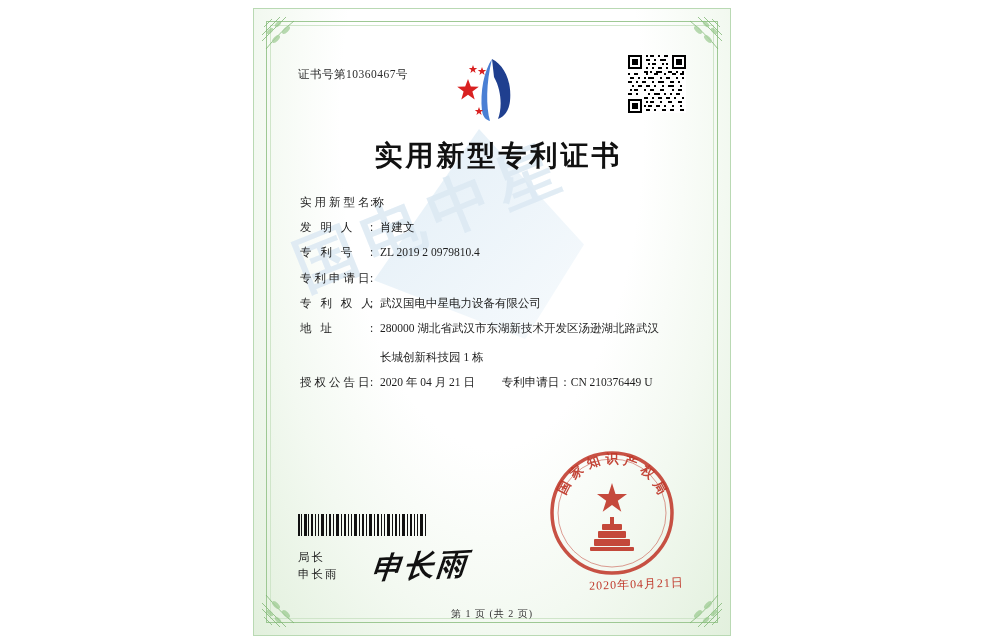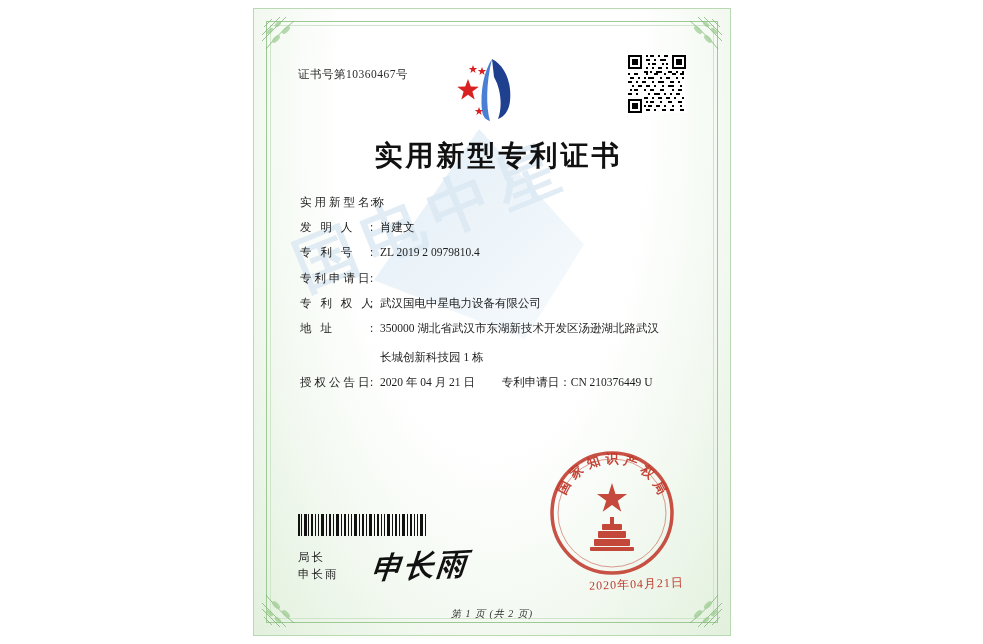--- a/index.html
+++ b/index.html
@@ -244,21 +244,20 @@
   
   .cert-footer {
     position: absolute;
     left: 0;
     right: 0;
     bottom: 14px;
     text-align: center;
     font-size: 10px;
     color: #333;
     letter-spacing: 1px;
-    font-style: italic;
   }
 </style>
 </head>
 <body>
 
 <div class="page">
   <div class="cert">
 
     <div class="cert-inner-border"></div>
 
@@ -487,21 +486,21 @@
       <div class="field-row">
         <div class="field-label">专 利 权 人</div>
         <div class="field-colon">:</div>
         <div class="field-value">武汉国电中星电力设备有限公司</div>
       </div>
 
       <div class="field-row">
         <div class="field-label">地 址</div>
         <div class="field-colon">:</div>
         <div class="field-value">
-          <span>350000 湖北省武汉市东湖新技术开发区汤逊湖北路武汉</span>
+          <span>280000 湖北省武汉市东湖新技术开发区汤逊湖北路武汉</span>
           <span class="v2">长城创新科技园 1 栋</span>
         </div>
       </div>
 
       <div class="field-row">
         <div class="field-label">授权公告日</div>
         <div class="field-colon">:</div>
         <div class="field-value">
           <span>2020 年 04 月 21 日</span>
           <span class="pub-extra">专利申请日：</span><span>CN 210376449 U</span>

